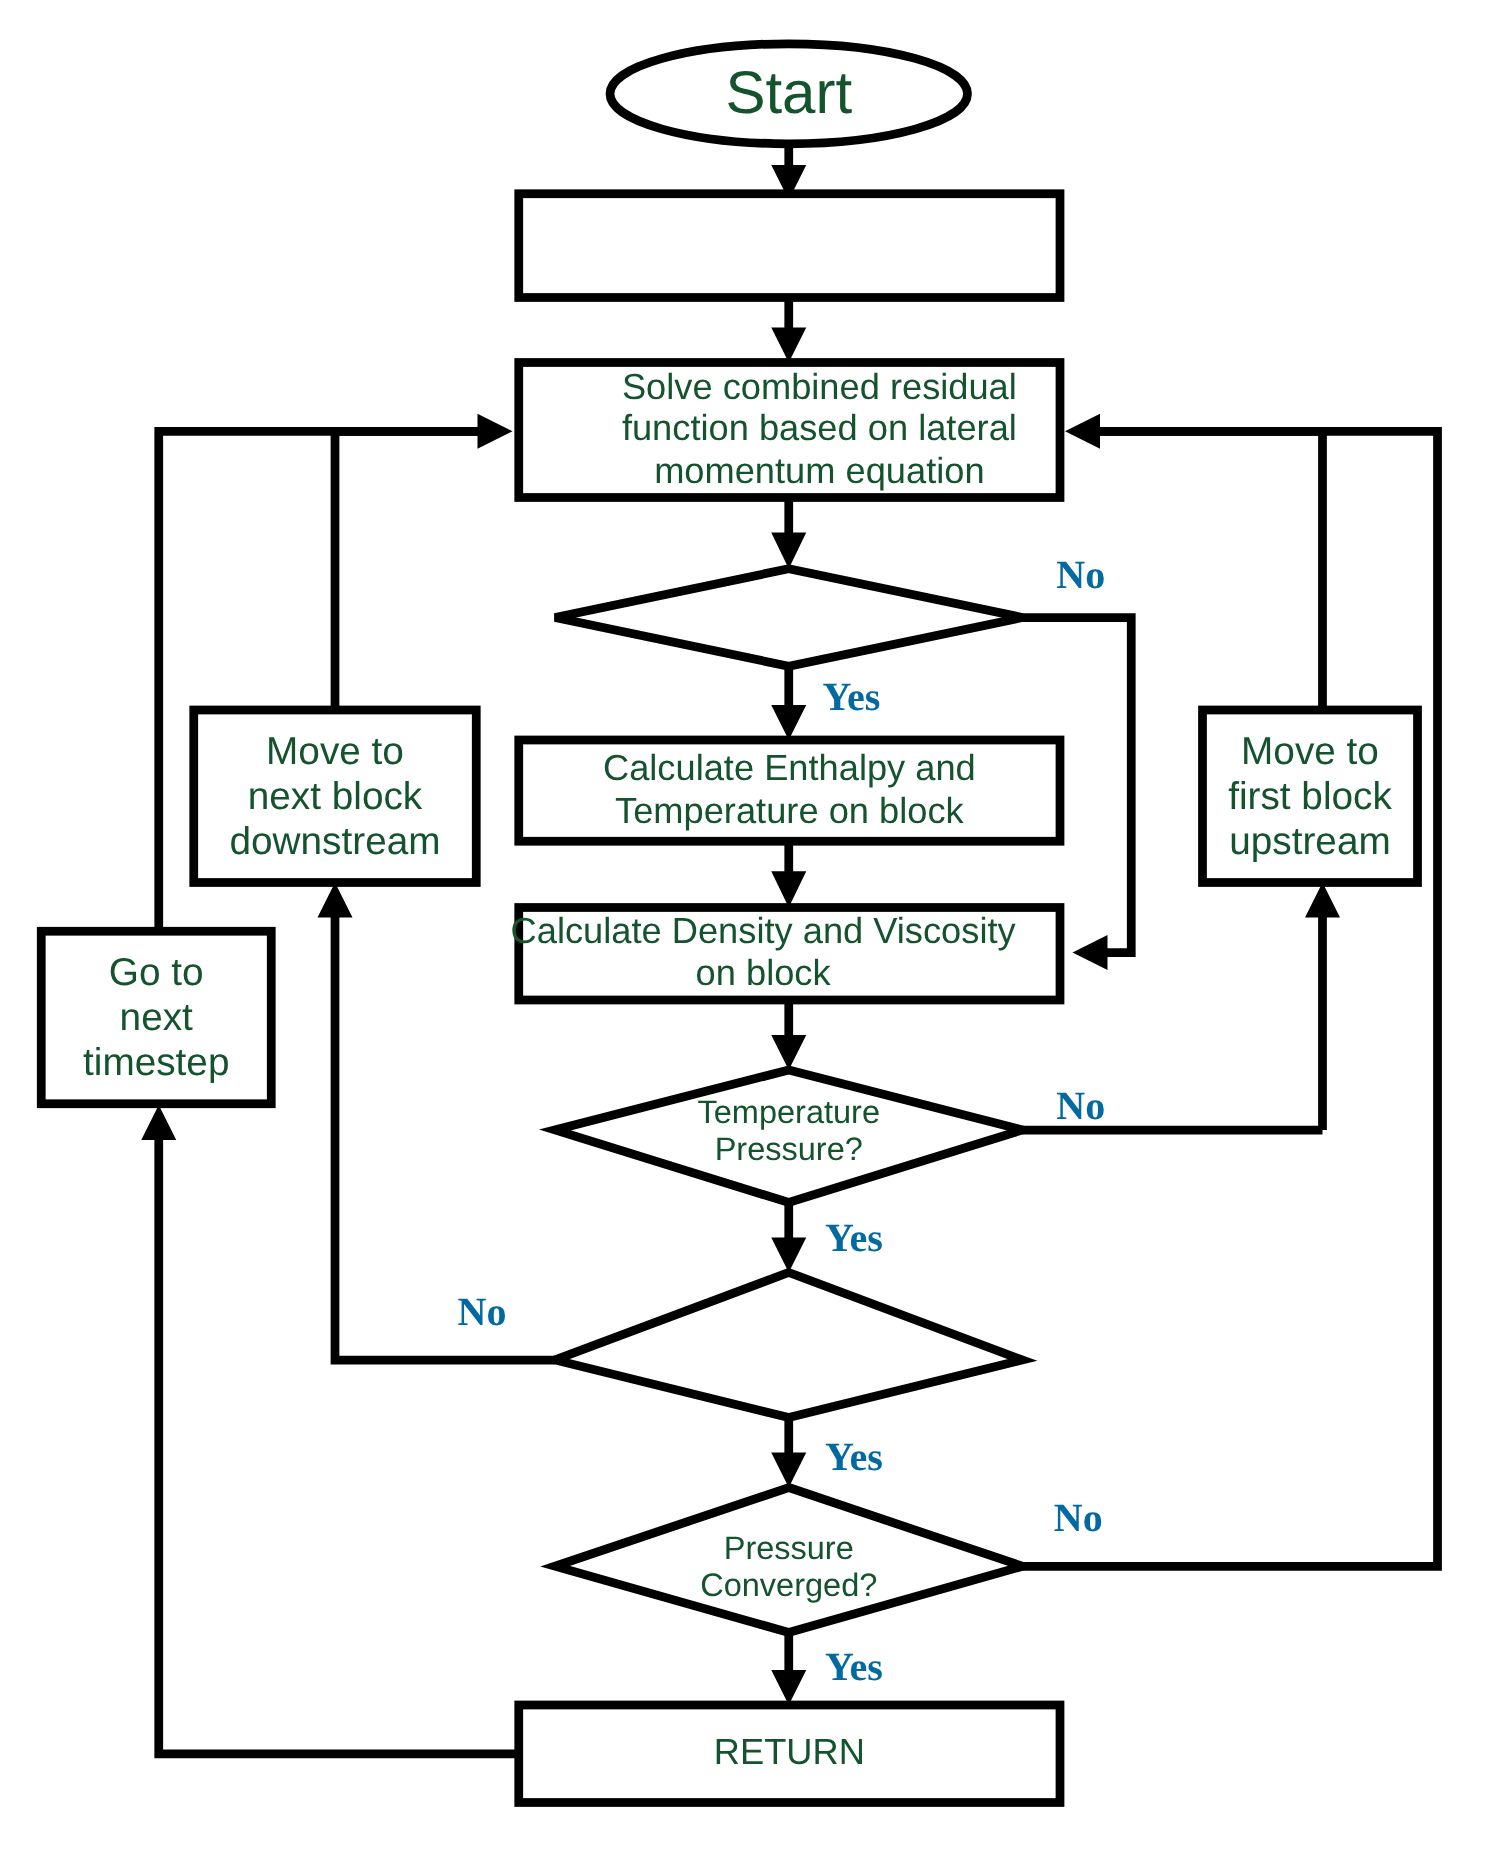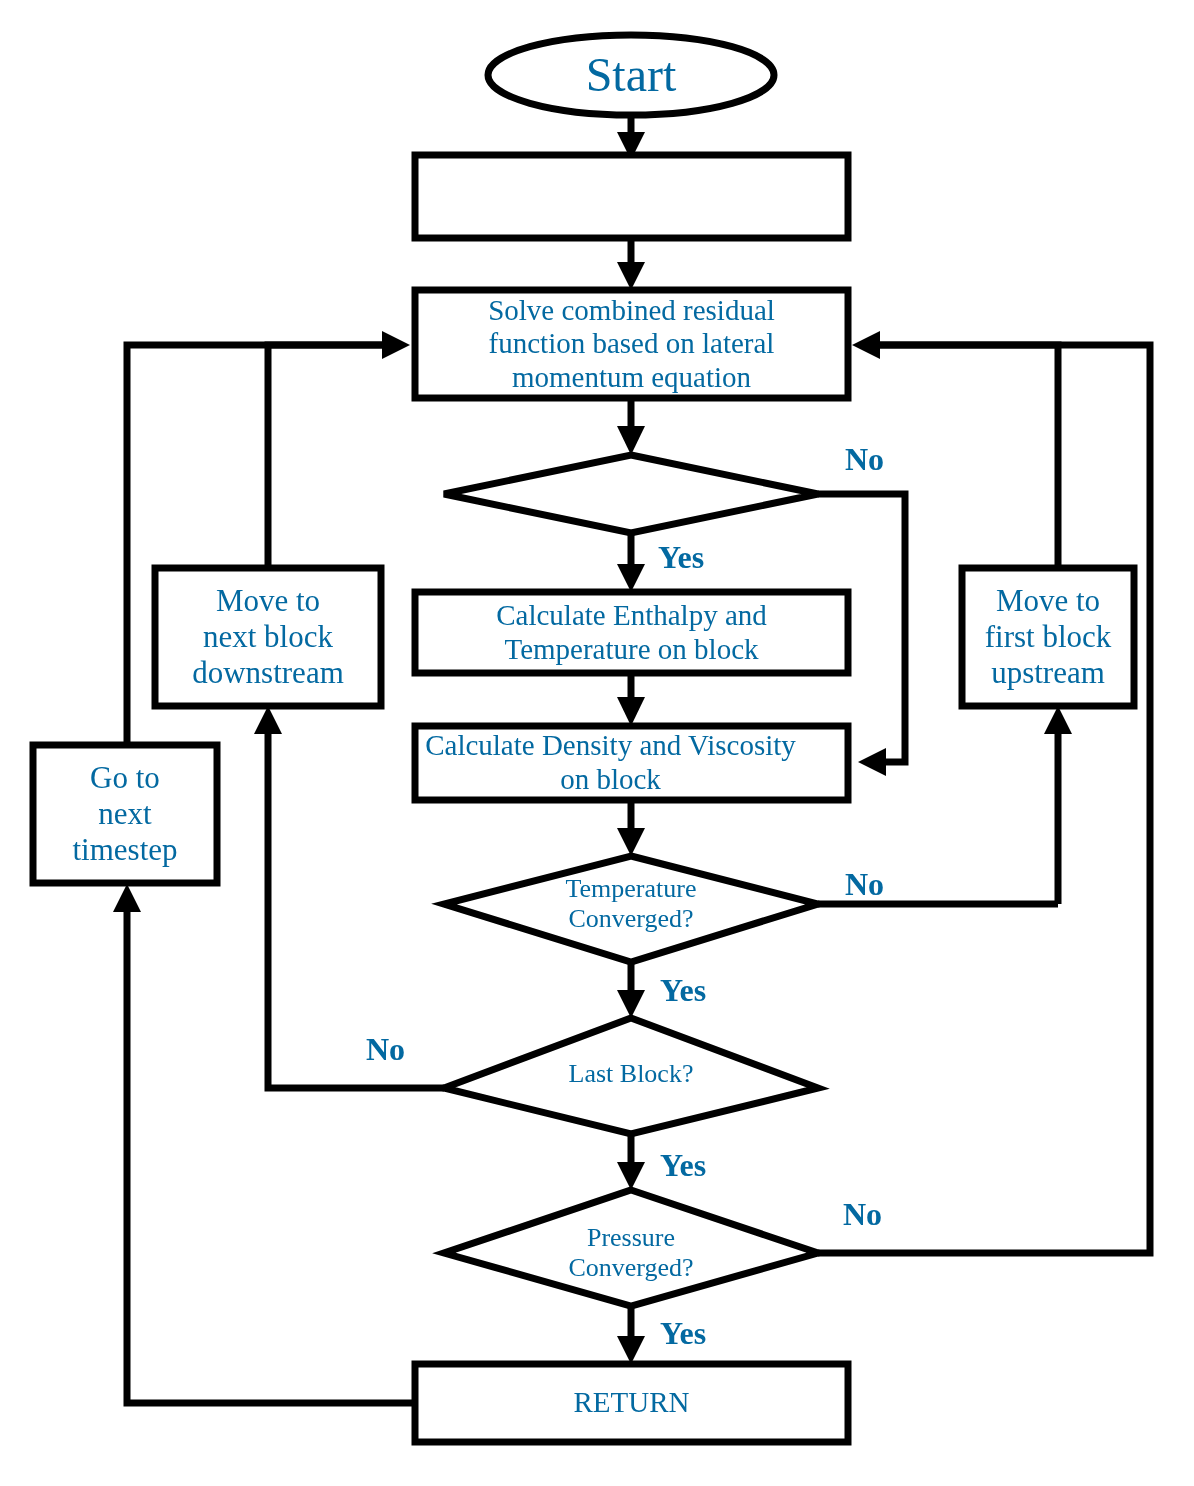--- a/index.html
+++ b/index.html
@@ -38,25 +38,25 @@
   .arrowhead {
     fill: #000000;
     stroke: none;
   }
   .node-text {
     position: absolute;
     display: flex;
     align-items: center;
     justify-content: center;
     text-align: center;
-    color: #0369a1;
+    color: #14532d;
     line-height: 1.16;
     pointer-events: none;
     white-space: pre-line;
-    font-family: Liberation Serif, serif;
+    font-family: Liberation Sans, sans-serif;
   }
   .edge-label {
     position: absolute;
     color: #0369a1;
     font-weight: bold;
     font-family: "Liberation Serif", "DejaVu Serif", serif;
     white-space: nowrap;
   }
 </style>
 </head>
@@ -148,35 +148,34 @@
       <rect class="shape-stroke" x="962" y="568" width="172" height="138"></rect>
 
       <rect class="shape-stroke" x="33" y="745" width="184" height="138"></rect>
 
     </g>
   </svg>
 
   <div class="node-text" style="left:488px; top:35px; width:286px; height:80px; font-size:48px;">Start</div>
 
 
-  <div class="node-text" style="left:419px; top:290px; width:425px; height:108px; font-size:29px;">Solve combined residual
+  <div class="node-text" style="left:419px; top:290px; width:425px; height:108px; font-size:29px;padding-left:24px;">Solve combined residual
 function based on lateral
 momentum equation</div>
 
 
   <div class="node-text" style="left:419px; top:592px; width:425px; height:81px; font-size:29px;">Calculate Enthalpy and
 Temperature on block</div>
 
   <div class="node-text" style="left:398px; top:726px; width:425px; height:74px; font-size:29px;">Calculate Density and Viscosity
 on block</div>
 
   <div class="node-text" style="left:491px; top:866px; width:280px; height:76px; font-size:26px;">Temperature
-Converged?</div>
-
-  <div class="node-text" style="left:491px; top:1054px; width:280px; height:40px; font-size:26px;">Last Block?</div>
+Pressure?</div>
+
 
   <div class="node-text" style="left:491px; top:1215px; width:280px; height:76px; font-size:26px;">Pressure
 Converged?</div>
 
   <div class="node-text" style="left:419px; top:1364px; width:425px; height:78px; font-size:29px;">RETURN</div>
 
   <div class="node-text" style="left:159px; top:568px; width:218px; height:138px; font-size:31px;">Move to
 next block
 downstream</div>
 

